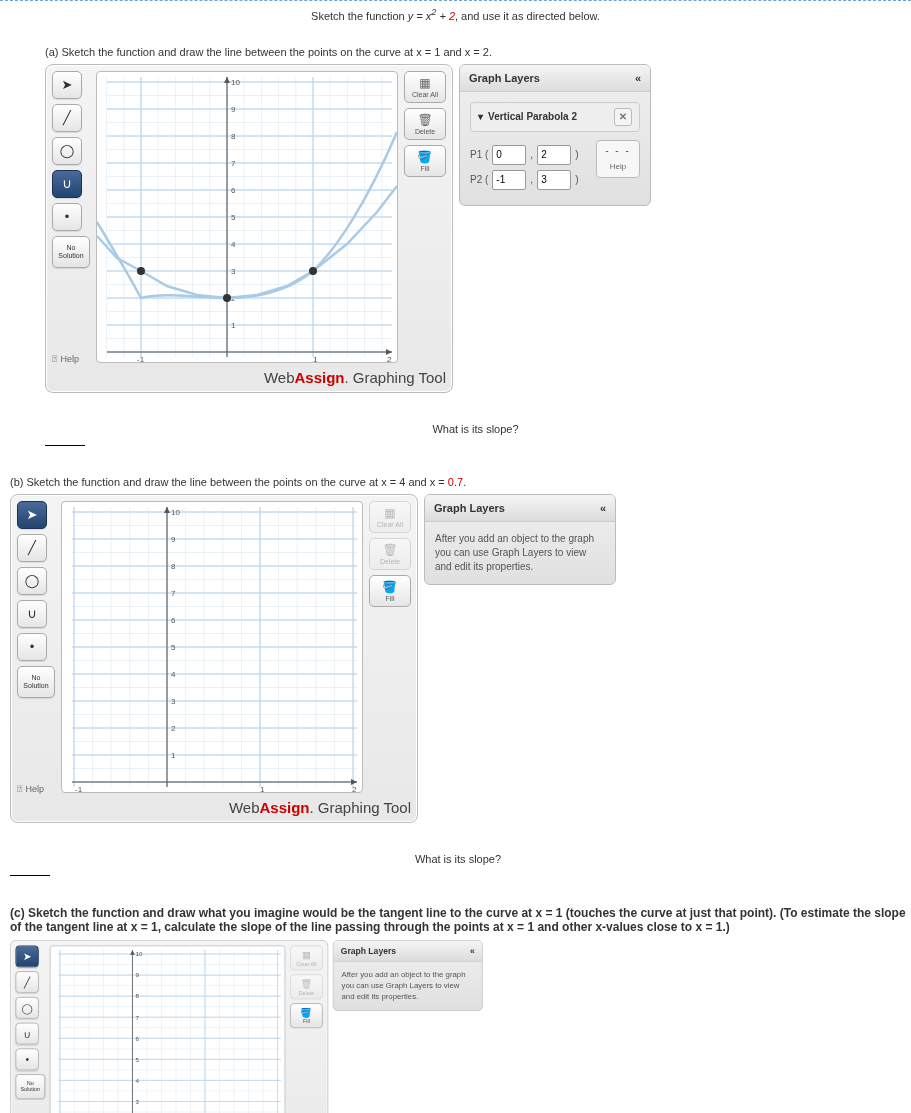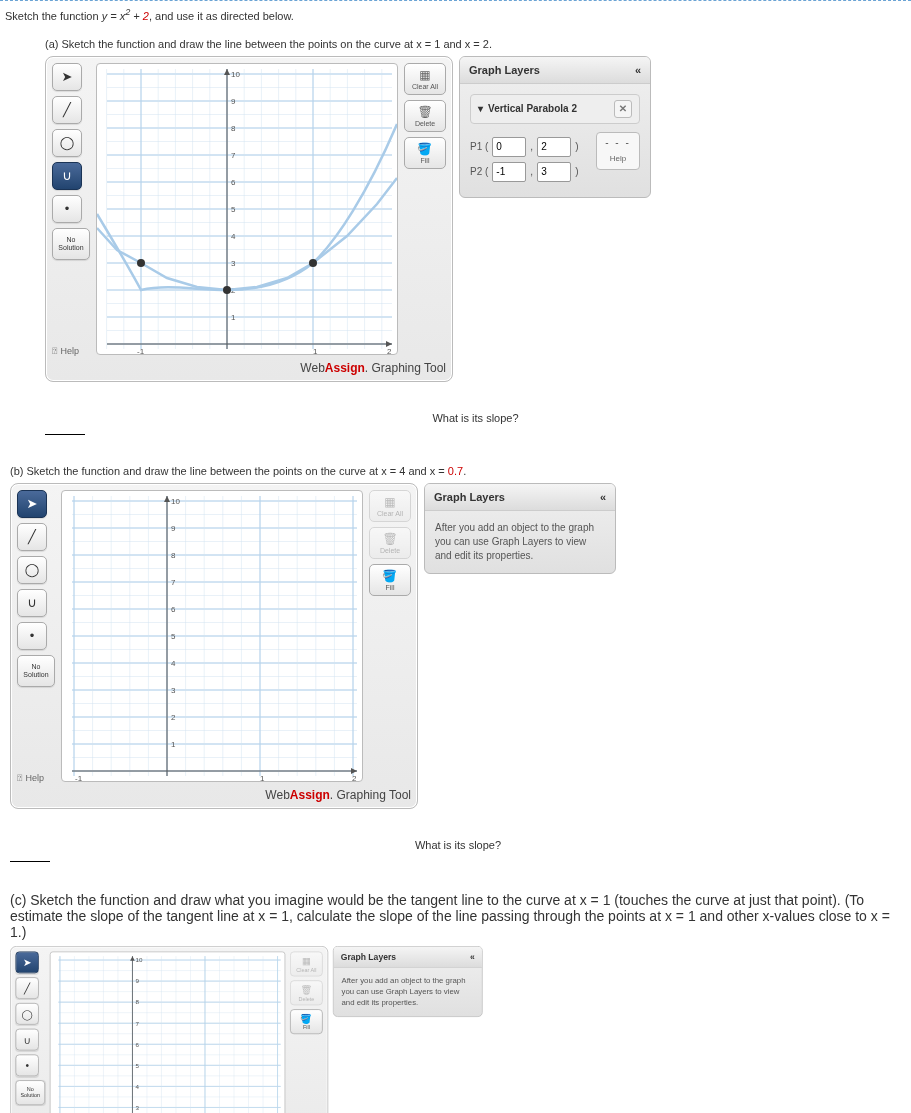--- a/index.html
+++ b/index.html
@@ -5,22 +5,22 @@
   body {
     margin: 0;
     padding: 2px 5px;
     font-family: Verdana, Arial, sans-serif;
     font-size: 11px;
     color: #333;
     background: #fff;
     border-top: 1px dashed #6aa3d4;
   }
   .red { color: #cc0000; }
-  .problem-text { margin: 4px 0 10px 0; }
-  .part-label { margin: 16px 0 6px 40px; }
+  .problem-text { margin: 4px 0 10px 0; text-align: center; }
+  .part-label { margin: 24px 0 6px 40px; }
   .part-label-b, .part-label-c { margin: 8px 0 6px 5px; }
   .graph-row { display: flex; align-items: flex-start; margin-left: 40px; }
   .graph-row-b, .graph-row-c { margin-left: 5px; }
   .graphtool {
     display: flex;
     flex-direction: column;
     background: linear-gradient(#f4f4f4,#e8e8e8);
     border: 1px solid #bbb;
     border-radius: 8px;
     padding: 6px;
@@ -62,21 +62,21 @@
   .right-btn {
     width: 40px; height: 30px;
     background: linear-gradient(#fff,#e5e5e5);
     border: 1px solid #aaa; border-radius: 5px;
     display: flex; flex-direction: column; align-items: center; justify-content: center;
     font-size: 7px; color: #555; gap: 1px; cursor: pointer;
   }
   .right-btn.disabled { opacity: 0.4; cursor: default; }
   .right-btn .ico { font-size: 12px; color: #666; }
   .gt-footer {
-    text-align: right; font-size: 12px; color: #444; margin-top: 4px;
+    text-align: right; font-size: 15px; color: #444; margin-top: 4px;
   }
   .gt-footer b { color: #c00; }
 
   
   .layers-panel {
     width: 190px;
     background: linear-gradient(#f0f0f0,#e0e0e0);
     border: 1px solid #bbb;
     border-radius: 6px;
     margin-left: 6px;
@@ -465,21 +465,21 @@
       <span>Graph Layers</span>
       <span style="font-weight:bold;cursor:pointer;">«</span>
     </div>
     <div class="layers-body">After you add an object to the graph you can use Graph Layers to view and edit its properties.</div>
   </div>
 </div>
 
 <div class="slope-q slope-q-b">What is its slope?</div>
 <div class="slope-line slope-line-b"></div>
 
-<div class="part-label-c" style="font-size:14px;">(c) Sketch the function and draw what you imagine would be the tangent line to the curve at x = 1 (touches the curve at just that point). (To estimate the slope of the tangent line at x = 1, calculate the slope of the line passing through the points at x = 1 and other x-values close to x = 1.)</div>
+<div class="part-label-c" style="font-size:12px;font-weight:bold;">(c) Sketch the function and draw what you imagine would be the tangent line to the curve at x = 1 (touches the curve at just that point). (To estimate the slope of the tangent line at x = 1, calculate the slope of the line passing through the points at x = 1 and other x-values close to x = 1.)</div>
 
 <div class="graph-row graph-row-c small" style="transform:scale(0.78);">
   <div class="graphtool">
     <div class="gt-main">
       <div class="gt-toolbar">
         <div class="tool-btn selected-navy">
             <span>➤</span>
           </div>
         <div class="tool-btn">
             <span>╱</span>

